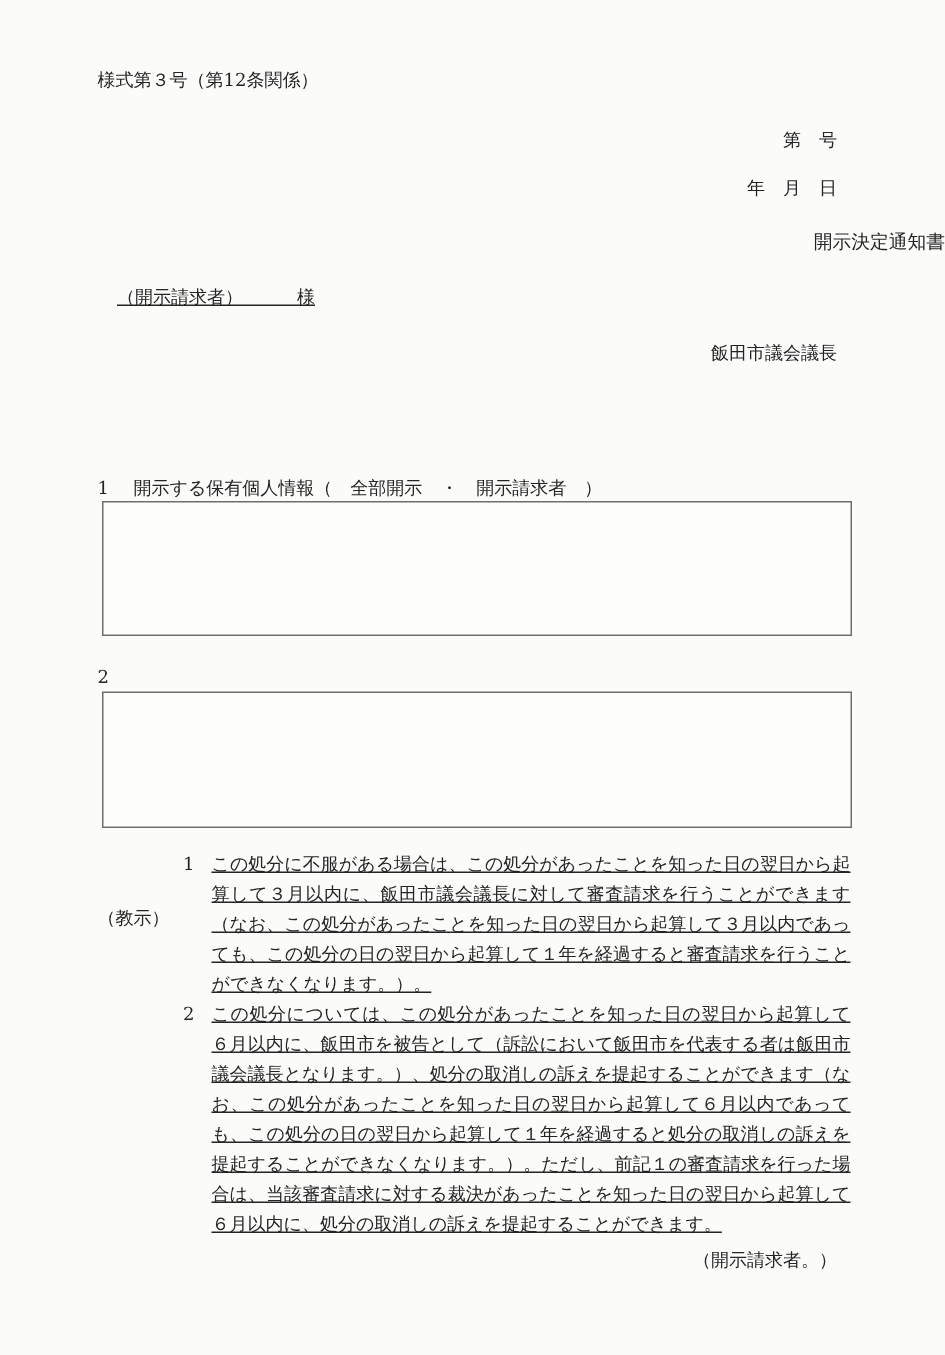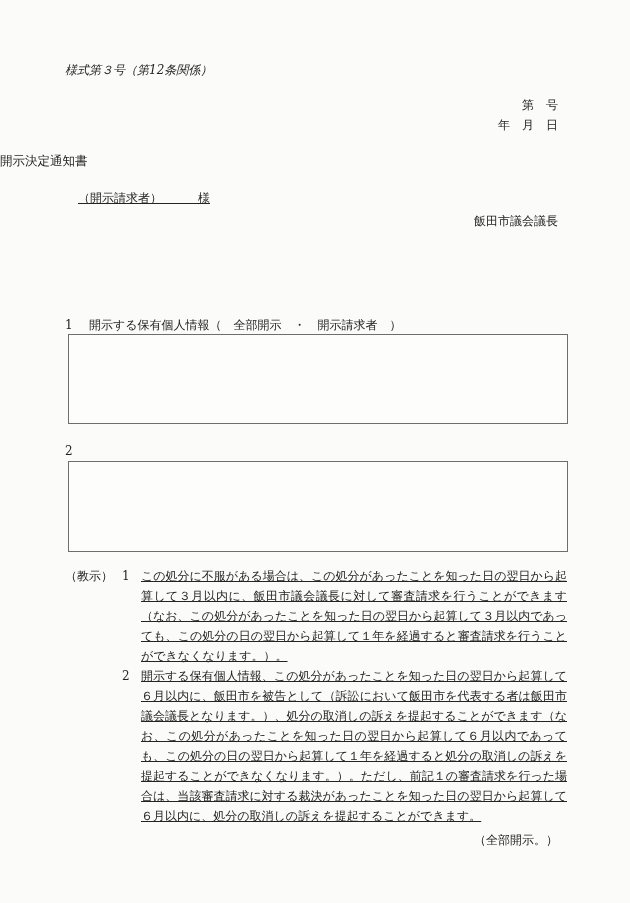--- a/index.html
+++ b/index.html
@@ -13,57 +13,56 @@
     height: 903px;
     background: #fbfbfa;
     color: #242424;
     font-family: "DejaVu Serif", "Liberation Serif", serif;
     font-size: 12px;
     line-height: 1.55;
     overflow: hidden;
   }
   .form-number {
     position: absolute;
-    top: 61px;
+    top: 44px;
     left: 65px;
     white-space: pre;
-    font-style: italic;
   }
   .doc-number {
     position: absolute;
-    top: 96px;
+    top: 84px;
     right: 72px;
     white-space: pre;
   }
   .date-line {
     position: absolute;
     top: 116px;
     right: 72px;
     white-space: pre;
   }
   .title {
     position: absolute;
     top: 151px;
     left: 0;
     width: 100%;
     margin: 0;
-    text-align: left;
+    text-align: right;
     font-size: 12.5px;
     font-weight: normal;
   }
   .addressee {
     position: absolute;
     top: 189px;
     left: 78px;
     white-space: pre;
     text-decoration: underline;
   }
   .sender {
     position: absolute;
-    top: 212px;
+    top: 226px;
     right: 72px;
     white-space: pre;
   }
   .body-par {
     position: absolute;
     top: 255px;
     left: 65px;
     width: 507px;
     margin: 0;
     line-height: 21px;
@@ -94,20 +93,21 @@
     position: absolute;
     top: 566px;
     left: 65px;
     width: 502px;
     display: flex;
     line-height: 20px;
   }
   .kyoji-label {
     flex: 0 0 57px;
     white-space: pre;
+    margin-top: 36px;
   }
   .kyoji-items {
     flex: 1;
   }
   .kyoji-item {
     display: flex;
   }
   .kyoji-num {
     flex: 0 0 19px;
   }
@@ -156,20 +156,20 @@
 
   <div class="kyoji">
     <div class="kyoji-label">（教示）</div>
     <div class="kyoji-items">
       <div class="kyoji-item">
         <span class="kyoji-num">1</span>
         <span class="kyoji-text">この処分に不服がある場合は、この処分があったことを知った日の翌日から起算して３月以内に、飯田市議会議長に対して審査請求を行うことができます（なお、この処分があったことを知った日の翌日から起算して３月以内であっても、この処分の日の翌日から起算して１年を経過すると審査請求を行うことができなくなります。）。</span>
       </div>
       <div class="kyoji-item">
         <span class="kyoji-num">2</span>
-        <span class="kyoji-text">開示する保有個人情報、この処分があったことを知った日の翌日から起算して６月以内に、飯田市を被告として（訴訟において飯田市を代表する者は飯田市議会議長となります。）、処分の取消しの訴えを提起することができます（なお、この処分があったことを知った日の翌日から起算して６月以内であっても、この処分の日の翌日から起算して１年を経過すると処分の取消しの訴えを提起することができなくなります。）。ただし、前記１の審査請求を行った場合は、当該審査請求に対する裁決があったことを知った日の翌日から起算して６月以内に、処分の取消しの訴えを提起することができます。</span>
+        <span class="kyoji-text">この処分については、この処分があったことを知った日の翌日から起算して６月以内に、飯田市を被告として（訴訟において飯田市を代表する者は飯田市議会議長となります。）、処分の取消しの訴えを提起することができます（なお、この処分があったことを知った日の翌日から起算して６月以内であっても、この処分の日の翌日から起算して１年を経過すると処分の取消しの訴えを提起することができなくなります。）。ただし、前記１の審査請求を行った場合は、当該審査請求に対する裁決があったことを知った日の翌日から起算して６月以内に、処分の取消しの訴えを提起することができます。</span>
       </div>
     </div>
   </div>
 
-  <div class="footer-note">（全部開示。）</div>
+  <div class="footer-note">（開示請求者。）</div>
 
 </div>
 
 </body></html>

